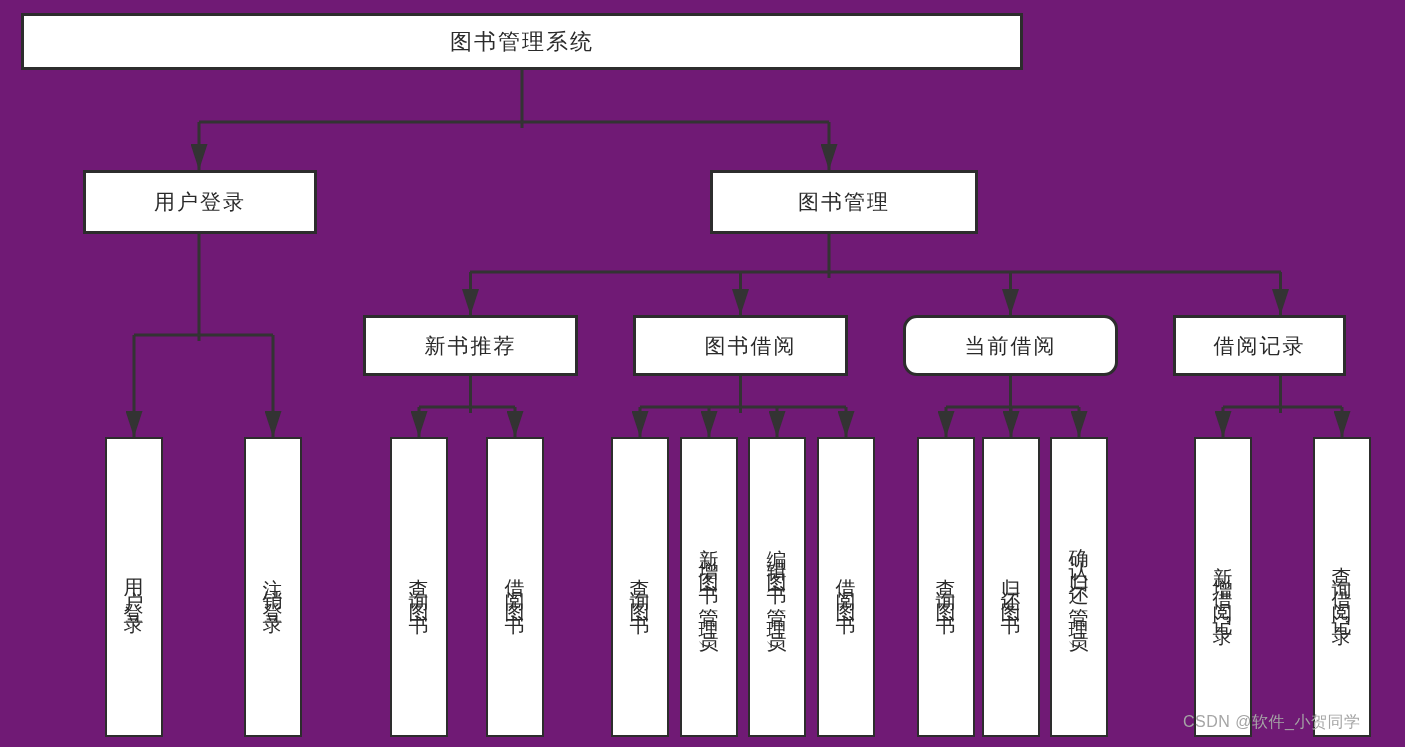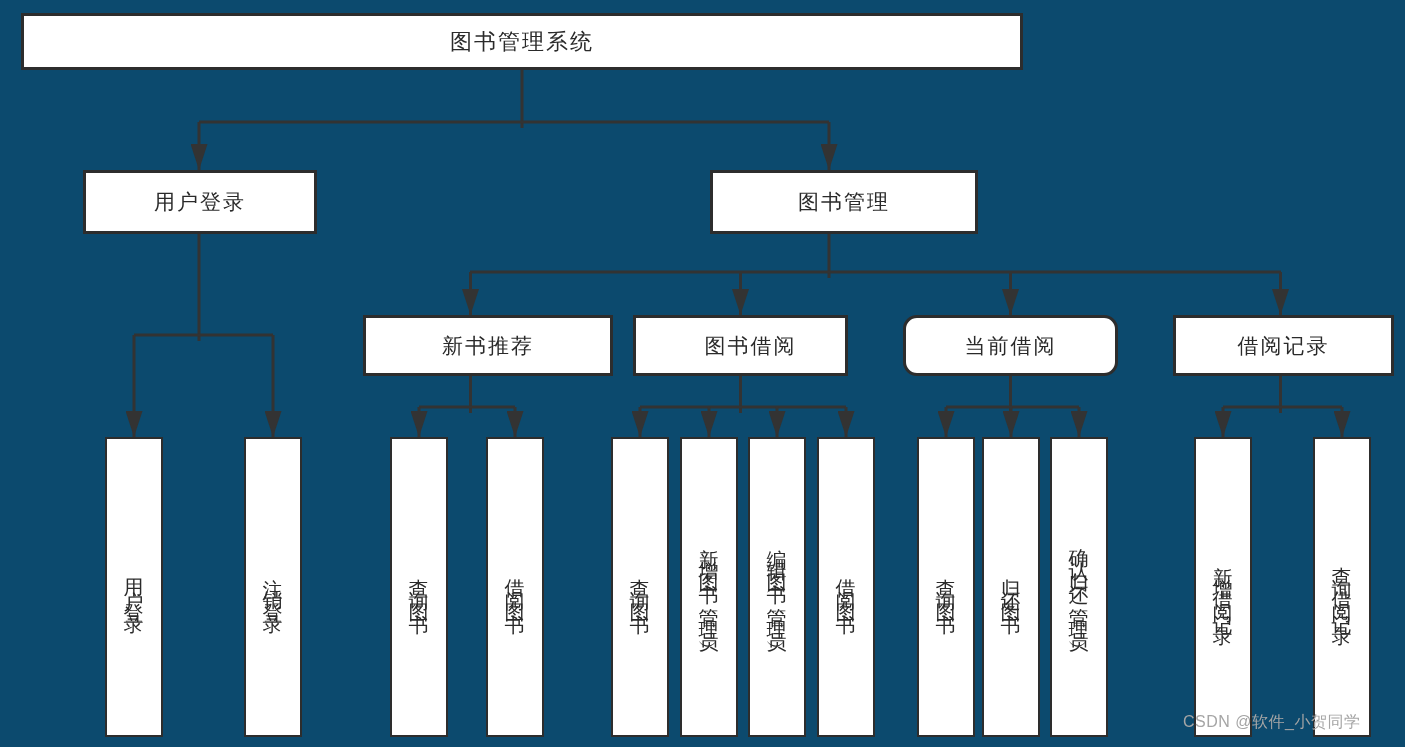--- a/index.html
+++ b/index.html
@@ -8,21 +8,21 @@
     background: #ffffff;
     width: 1405px;
     height: 747px;
     overflow: hidden;
     font-family: "Liberation Sans", sans-serif;
   }
   .canvas {
     position: relative;
     width: 1405px;
     height: 747px;
-    background: #0c4a6e;
+    background: #701a75;
   }
   .wires {
     position: absolute;
     left: 0;
     top: 0;
     pointer-events: none;
   }
   .node {
     position: absolute;
     box-sizing: border-box;
@@ -114,24 +114,24 @@
       <line x1="1223" y1="407" x2="1223" y2="437" marker-end="url(#arrow)"></line>
       <line x1="1342" y1="407" x2="1342" y2="437" marker-end="url(#arrow)"></line>
     </g>
   </svg>
 
   <div class="node h root" style="left:21px; top:13px; width:1002px; height:57px;">图书管理系统</div>
 
   <div class="node h" style="left:83px; top:170px; width:234px; height:64px;">用户登录</div>
   <div class="node h" style="left:710px; top:170px; width:268px; height:64px;">图书管理</div>
 
-  <div class="node h" style="left:363px; top:315px; width:250px; height:61px;">新书推荐</div>
+  <div class="node h" style="left:363px; top:315px; width:215px; height:61px;">新书推荐</div>
   <div class="node h" style="left:633px; top:315px; width:215px; height:61px;padding-left:20px;">图书借阅</div>
   <div class="node h" style="left:903px; top:315px; width:215px; height:61px;border-radius:14px;">当前借阅</div>
-  <div class="node h" style="left:1173px; top:315px; width:221px; height:61px;">借阅记录</div>
+  <div class="node h" style="left:1173px; top:315px; width:173px; height:61px;">借阅记录</div>
 
   <div class="node v" style="left:105px; top:437px; width:58px; height:300px;">用户登录</div>
   <div class="node v" style="left:244px; top:437px; width:58px; height:300px;">注销登录</div>
 
   <div class="node v" style="left:390px; top:437px; width:58px; height:300px;">查询图书</div>
   <div class="node v" style="left:486px; top:437px; width:58px; height:300px;">借阅图书</div>
 
   <div class="node v" style="left:611px; top:437px; width:58px; height:300px;">查询图书</div>
   <div class="node v" style="left:680px; top:437px; width:58px; height:300px;">新增图书（管理员）</div>
   <div class="node v" style="left:748px; top:437px; width:58px; height:300px;">编辑图书（管理员）</div>

